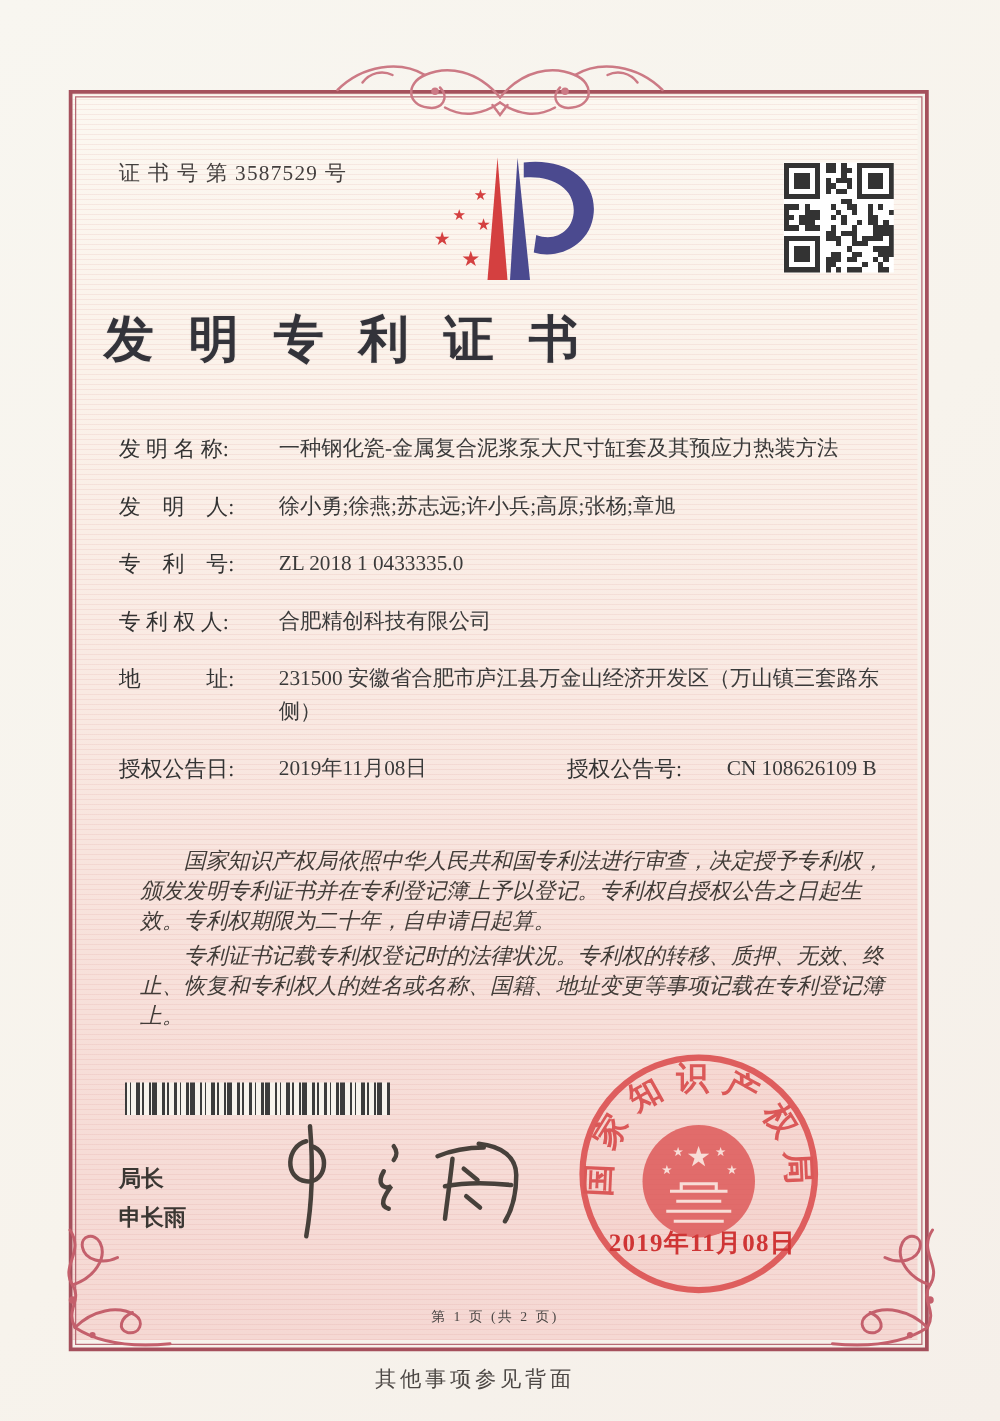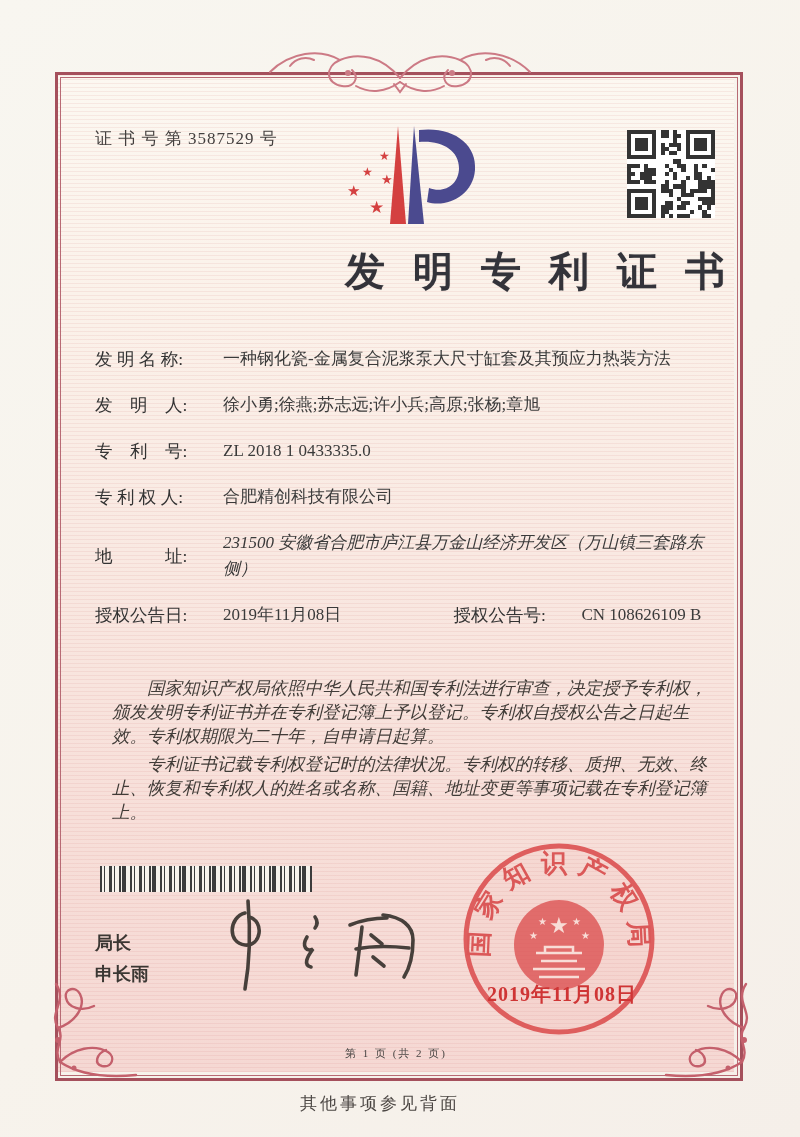--- a/index.html
+++ b/index.html
@@ -12,28 +12,28 @@
   .frame::after{content:"";position:absolute;inset:2px;border:1px solid #b86a74;}
   
   .tint{position:absolute;left:58px;top:75px;width:676px;height:997px;z-index:1;
         background:linear-gradient(180deg,#fcf8f1 0%,#fbf2ea 22%,#f9e9e2 48%,#f7dfd9 74%,#f5d8d3 100%);}
   .tint::after{content:"";position:absolute;inset:0;
         background:repeating-linear-gradient(180deg,rgba(210,120,120,.12) 0 1px,rgba(210,120,120,0) 1px 4px);}
   .content{position:absolute;inset:0;z-index:3;}
   .certno{position:absolute;left:95px;top:127px;font-size:17px;color:#433f3e;letter-spacing:1px;}
   .logo{position:absolute;left:335px;top:118px;}
   .qr{position:absolute;left:627px;top:130px;width:88px;height:88px;background:#fff;}
-  .title{position:absolute;left:55px;top:244px;width:682px;text-align:right;
-         font-size:40px;font-weight:700;letter-spacing:28px;padding-left:16px;
+  .title{position:absolute;left:55px;top:244px;width:682px;text-align:left;
+         font-size:40px;font-weight:700;letter-spacing:28px;padding-left:28px;
          color:#33333a;text-shadow:0 0 1px rgba(0,0,0,.25);}
   .fields{position:absolute;left:95px;top:346px;width:620px;color:#3a3a3a;}
-  .frow{display:flex;margin-bottom:20px;line-height:26px;align-items:center;}
+  .frow{display:flex;margin-bottom:20px;line-height:26px;}
   .flabel{width:128px;flex:none;font-size:17.5px;color:#333;}
   .fvalue{flex:1;font-size:17px;}
-  .fvalue.addr{max-width:488px;font-style:italic;}
+  .fvalue.addr{max-width:488px;}
   .pair2{margin-left:112px;display:inline-flex;}
   .body-text{position:absolute;left:95px;top:676px;width:616px;font-size:17.5px;
              line-height:24px;color:#413c38;font-style:italic;}
   .body-text p{margin:0 0 4px 17px;text-indent:2em;}
   .barcode{position:absolute;left:100px;top:866px;width:212px;height:26px;
     background:repeating-linear-gradient(90deg,
       #3c3c3c 0 2px,#f7f3ec 2px 4px,#3c3c3c 4px 5px,#f7f3ec 5px 9px,
       #3c3c3c 9px 12px,#f7f3ec 12px 14px,#3c3c3c 14px 15px,#f7f3ec 15px 19px,
       #3c3c3c 19px 21px,#f7f3ec 21px 22px,#3c3c3c 22px 26px,#f7f3ec 26px 30px);}
   .director{position:absolute;left:95px;top:928px;font-size:18px;color:#3b3733;line-height:31px;font-weight:600;}

